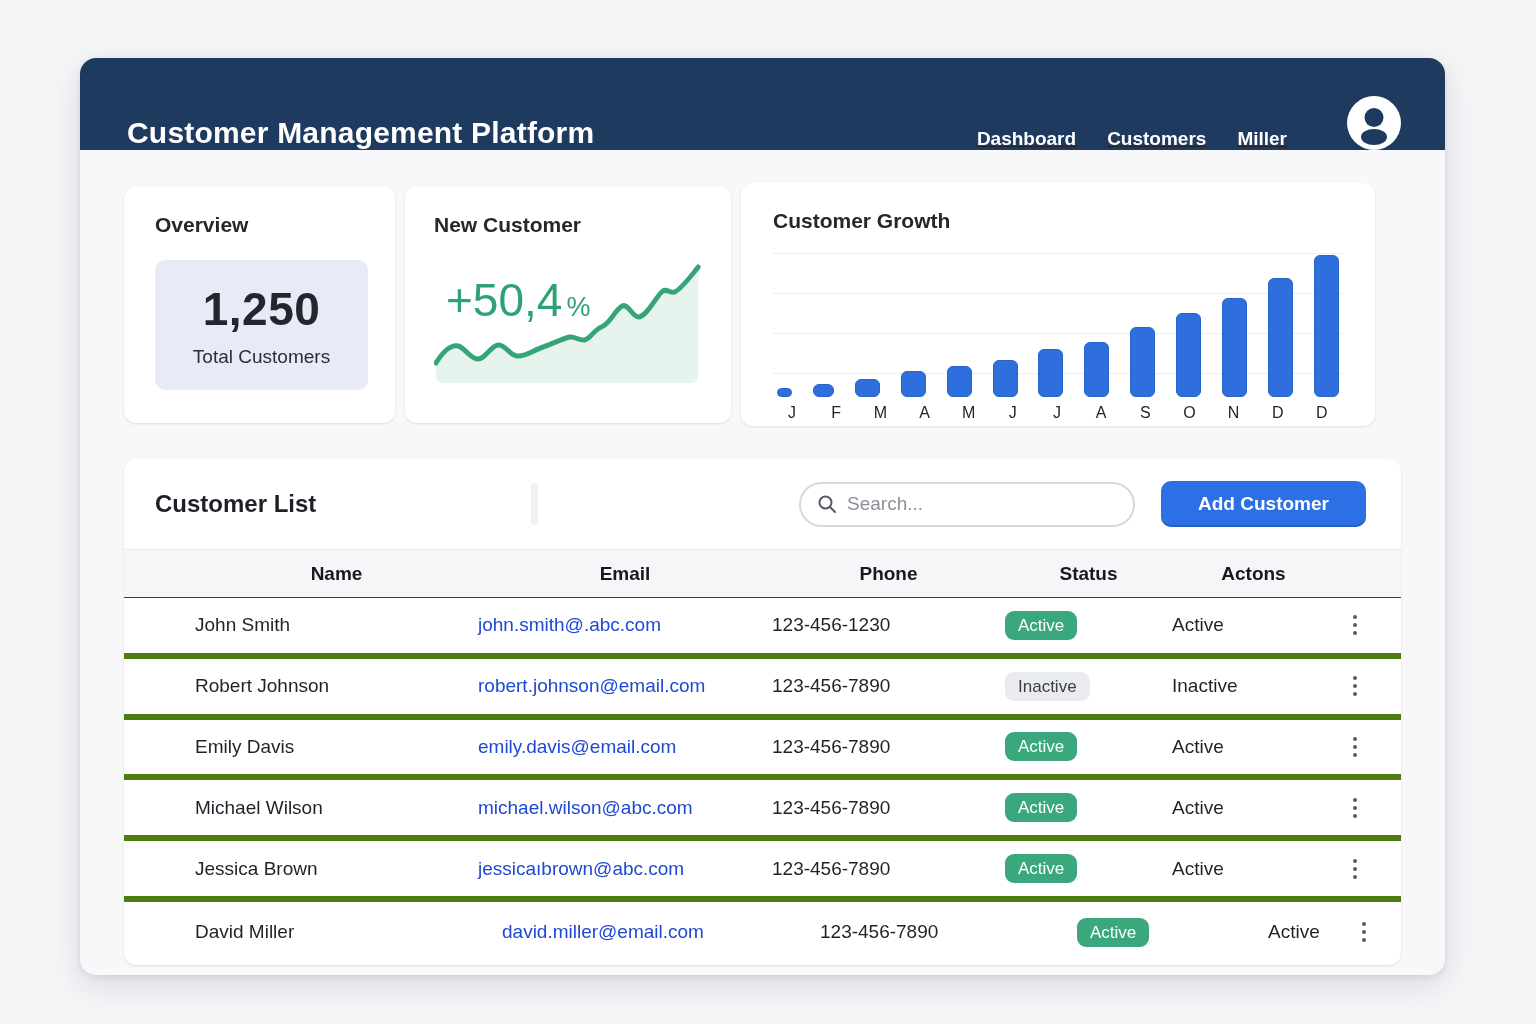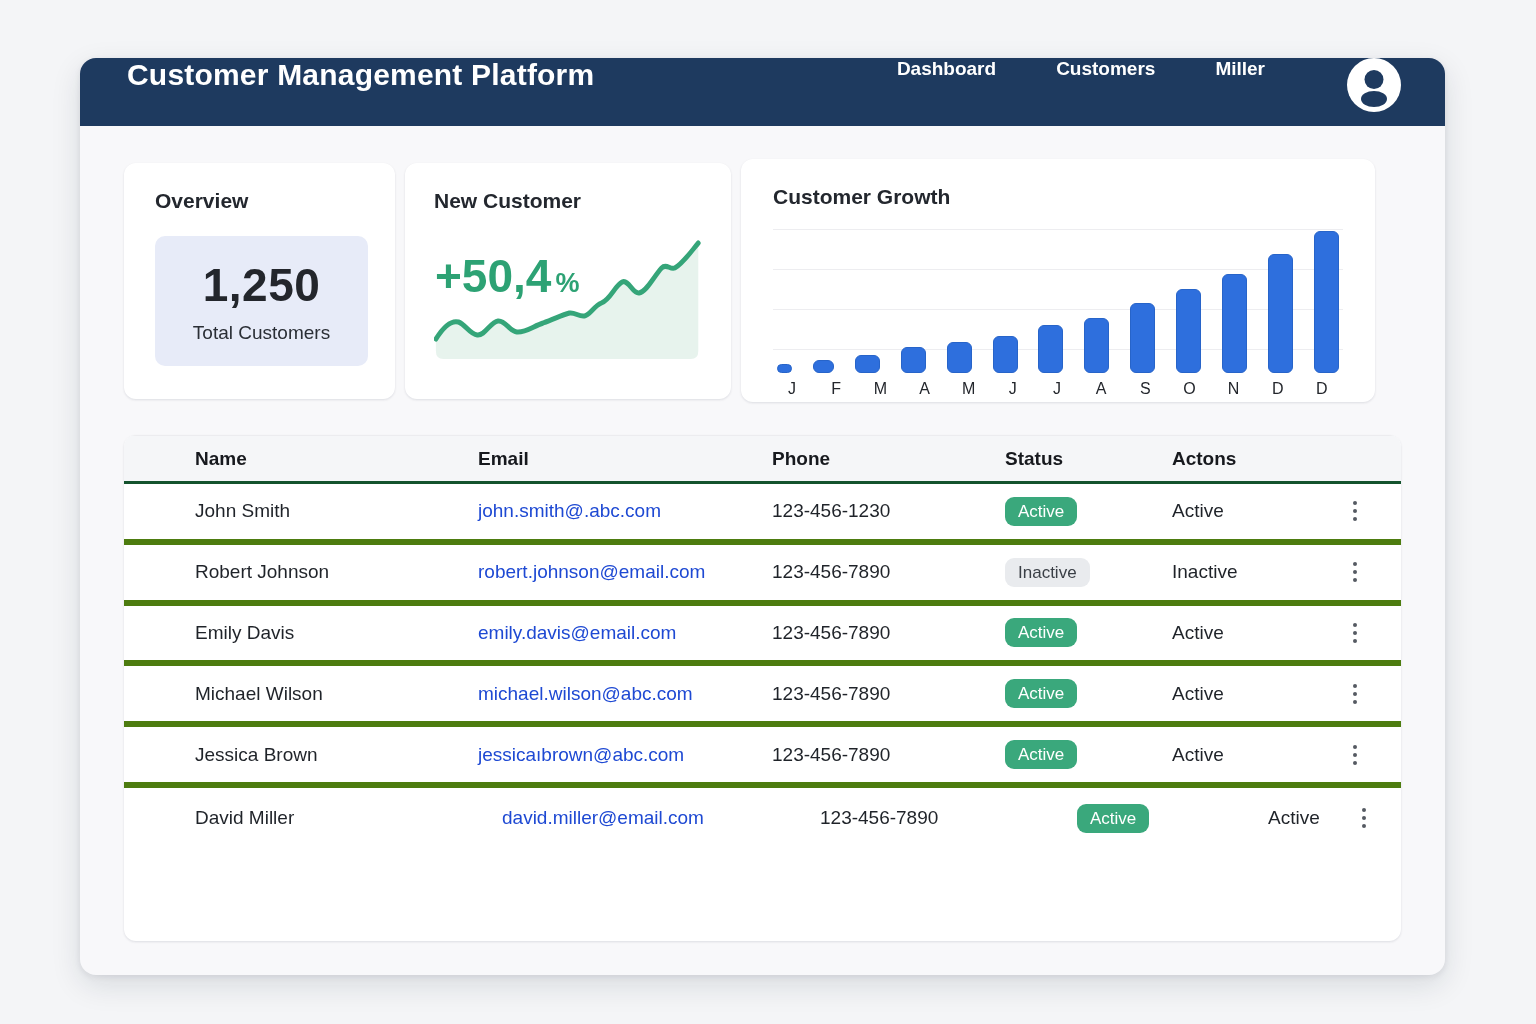--- a/index.html
+++ b/index.html
@@ -10,25 +10,25 @@
     color:#1f2329;
     overflow:hidden;
   }
   .app {
     position:absolute; left:80px; top:58px; width:1365px; height:917px;
     background:#f8f8fa; border-radius:16px;
     box-shadow:0 10px 30px rgba(20,30,50,.12), 0 2px 6px rgba(20,30,50,.08);
   }
   
   .app-header {
-    height:68px; background:#1e3a5f; border-radius:16px 16px 0 0;
-    display:flex; align-items:flex-start; padding:0 44px 0 47px;
+    height:92px; background:#1e3a5f; border-radius:16px 16px 0 0;
+    display:flex; align-items:flex-end; padding:0 44px 0 47px;
   }
   .app-title { color:#ffffff; font-size:30px; font-weight:bold; letter-spacing:.2px; flex:1; }
-  .main-nav { display:flex; gap:60px; margin-right:82px; }
+  .main-nav { display:flex; gap:31px; margin-right:60px;text-decoration:underline; }
   .main-nav a { color:#ffffff; font-size:19px; font-weight:bold; text-decoration:none; cursor:pointer; }
   .avatar { width:54px; height:54px; display:block; cursor:pointer; }
   
   .content { padding:33px 44px 0 44px; }
   .cards-row { display:flex; gap:10px; align-items:center; }
   .card {
     background:#ffffff; border-radius:12px;
     box-shadow:0 1px 3px rgba(25,35,55,.07), 0 1px 2px rgba(25,35,55,.05);
   }
   .card h2 { font-size:21px; font-weight:600; color:#23272e; }
@@ -37,21 +37,21 @@
   .stat-box {
     margin-top:23px; height:130px; background:#e7ebf8; border-radius:10px;
     display:flex; flex-direction:column; align-items:center; justify-content:center; gap:10px;
   }
   .stat-value { font-size:46px; font-weight:bold; color:#23262c; letter-spacing:.5px; }
   .stat-label { font-size:19px; color:#2a2e35; }
   
   .card-new { width:326px; height:236px; padding:26px 28px 0 29px; position:relative; }
   .spark-wrap { position:relative; margin-top:10px; height:142px; }
   .spark-wrap svg { position:absolute; left:0; bottom:0; width:100%; height:132px; }
-  .growth-value { position:absolute; left:1px; top:26px; color:#2da274; font-weight:bold; }
+  .growth-value { position:absolute; left:12px; top:26px; color:#2da274; font-weight:normal; }
   .growth-value .num { font-size:46px; }
   .growth-value .pct { font-size:27px; margin-left:4px; }
   
   .card-growth { width:634px; height:243px; padding:26px 32px 0 32px; }
   .chart-area { position:relative; height:158px; margin-top:6px; }
   .gridline { position:absolute; left:0; right:0; height:1px; background:#ededf0; }
   .bars { position:absolute; left:4px; right:4px; bottom:0; top:0; display:flex; justify-content:space-between; align-items:flex-end; }
   .bar { width:25px; background:#2e6fdd; border:1px solid #2764c9; border-radius:6px; }
   .bar:first-child { width:15px; border-radius:5px; }
   .bar:nth-child(2) { width:21px; }
@@ -78,21 +78,21 @@
     border:none; border-radius:10px; font-size:19px; font-weight:600; cursor:pointer;
     font-family:"Liberation Sans", sans-serif;
     box-shadow:inset 0 -2px 0 rgba(0,0,0,.15);
   }
   .grid-cols {
     display:grid;
     grid-template-columns:283px 294px 233px 167px 1fr 40px;
     align-items:center;
     padding:0 26px 0 71px;
   }
-  .thead { height:49px; background:#f5f6f8; border-top:1px solid #ececef; border-bottom:3px solid #14532d; }
+  .thead { height:49px; background:#f5f6f8; border-top:1px solid #ececef; border-bottom:1px solid #14532d;text-align:center; }
   .thead .th { font-size:19px; font-weight:600; color:#17191e; }
   .trow { height:60.8px; border-bottom:6px solid #4d7c0f; }
   .trow:last-child { border-bottom:none;gap:24px; }
   .cell { font-size:19px; color:#1f2329; }
   .cell.email a { color:#1e49d3; text-decoration:none; cursor:pointer; }
   .badge {
     display:inline-block; font-size:17px; padding:6px 13px; border-radius:9px; line-height:1;
   }
   .badge.green { background:#3aa87c; color:#ffffff; }
   .badge.grey { background:#e9ebee; color:#3a3f46; }
@@ -179,20 +179,33 @@
             <span>O</span>
             <span>N</span>
             <span>D</span>
             <span>D</span>
           </div>
       </section>
 
     </div>
 
     <section class="card card-list">
+      <div class="list-header">
+        <div class="list-title">Customer List</div>
+        <div class="cursor-artifact"></div>
+        <div class="spacer"></div>
+        <div class="search-box">
+          <svg width="20" height="20" viewBox="0 0 20 20">
+            <circle cx="8.5" cy="8.5" r="6" fill="none" stroke="#555a62" stroke-width="2"></circle>
+            <line x1="13" y1="13" x2="18" y2="18" stroke="#555a62" stroke-width="2" stroke-linecap="round"></line>
+          </svg>
+          <input type="text" placeholder="Search..." style="">
+        </div>
+        <button class="add-btn">Add Customer</button>
+      </div>
 
       <div class="thead grid-cols" id="thead">
           <div class="th">Name</div>
           <div class="th">Email</div>
           <div class="th">Phone</div>
           <div class="th">Status</div>
           <div class="th">Actons</div>
           <div></div>
         </div>
       <div id="tbody">

